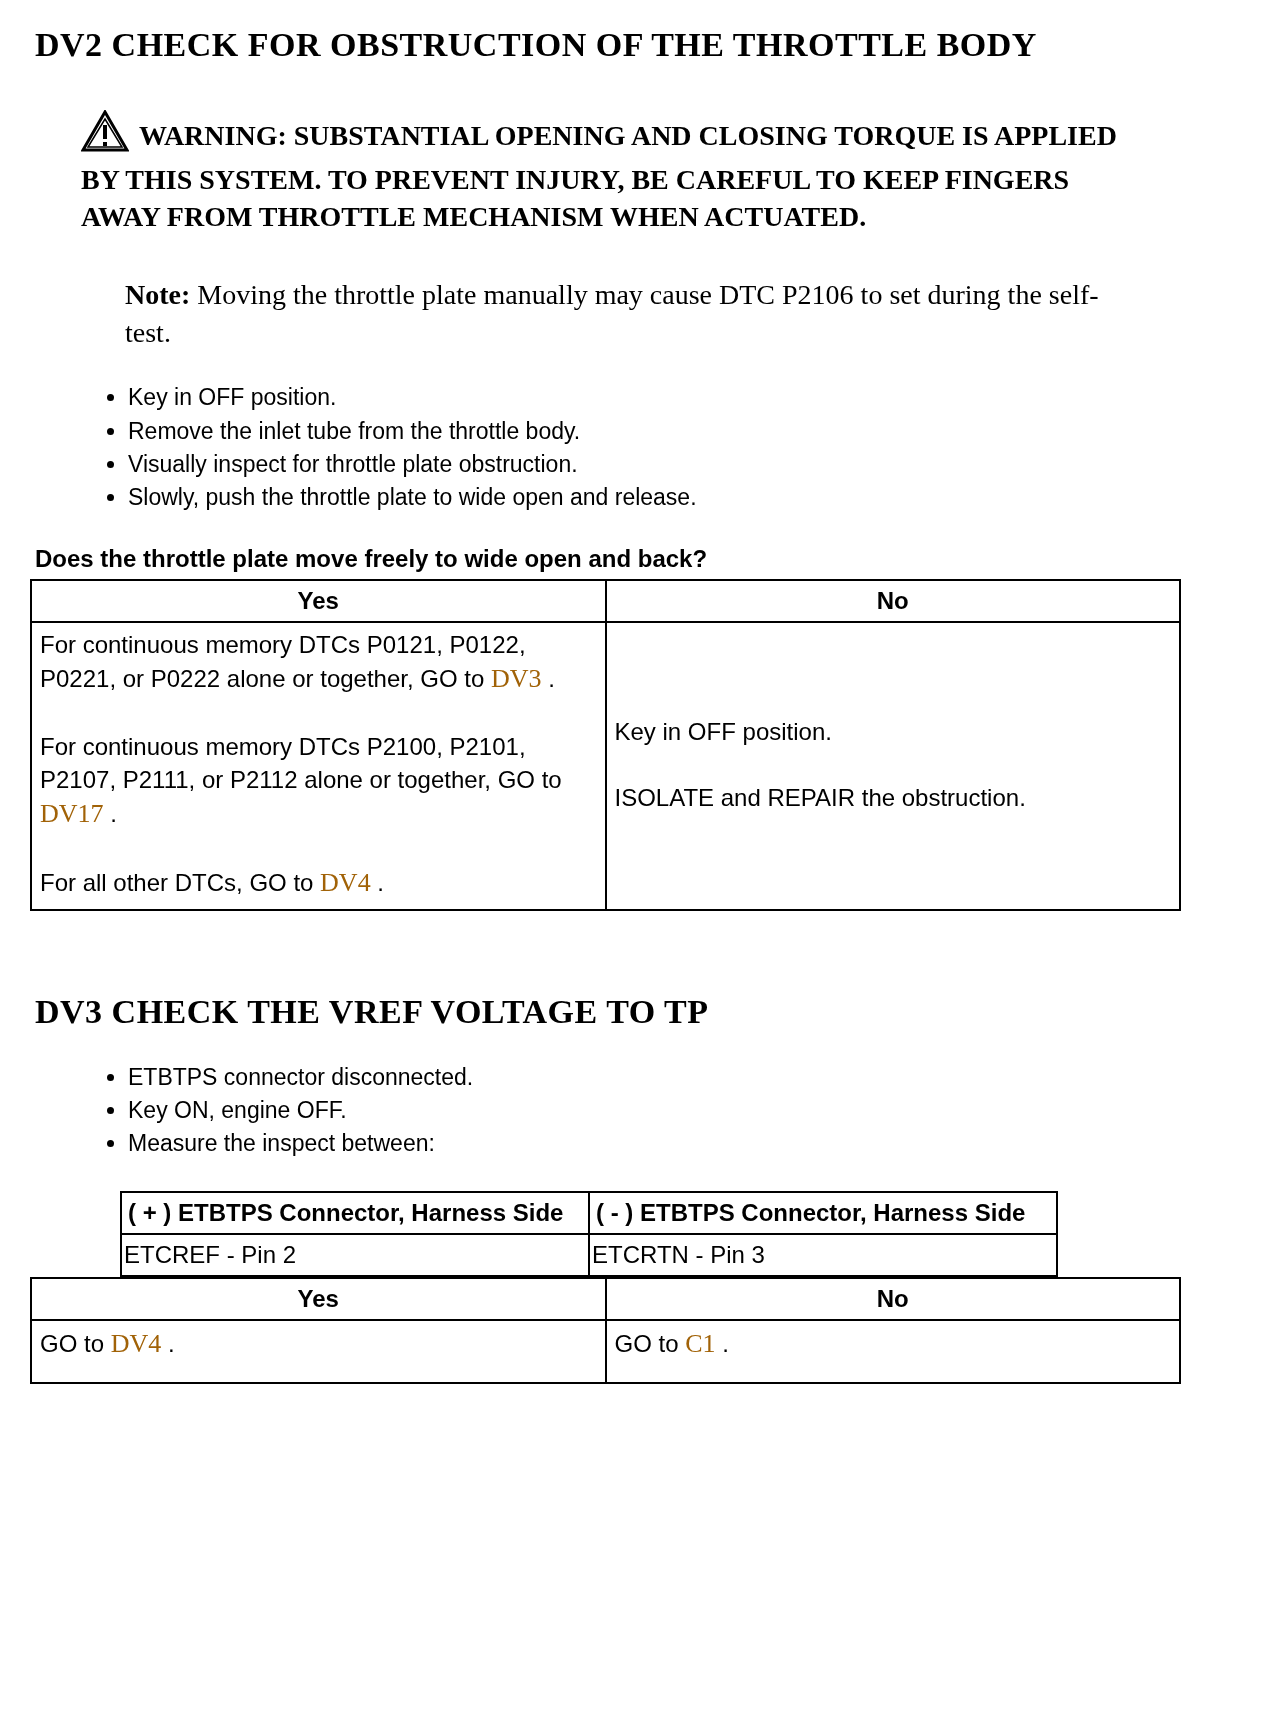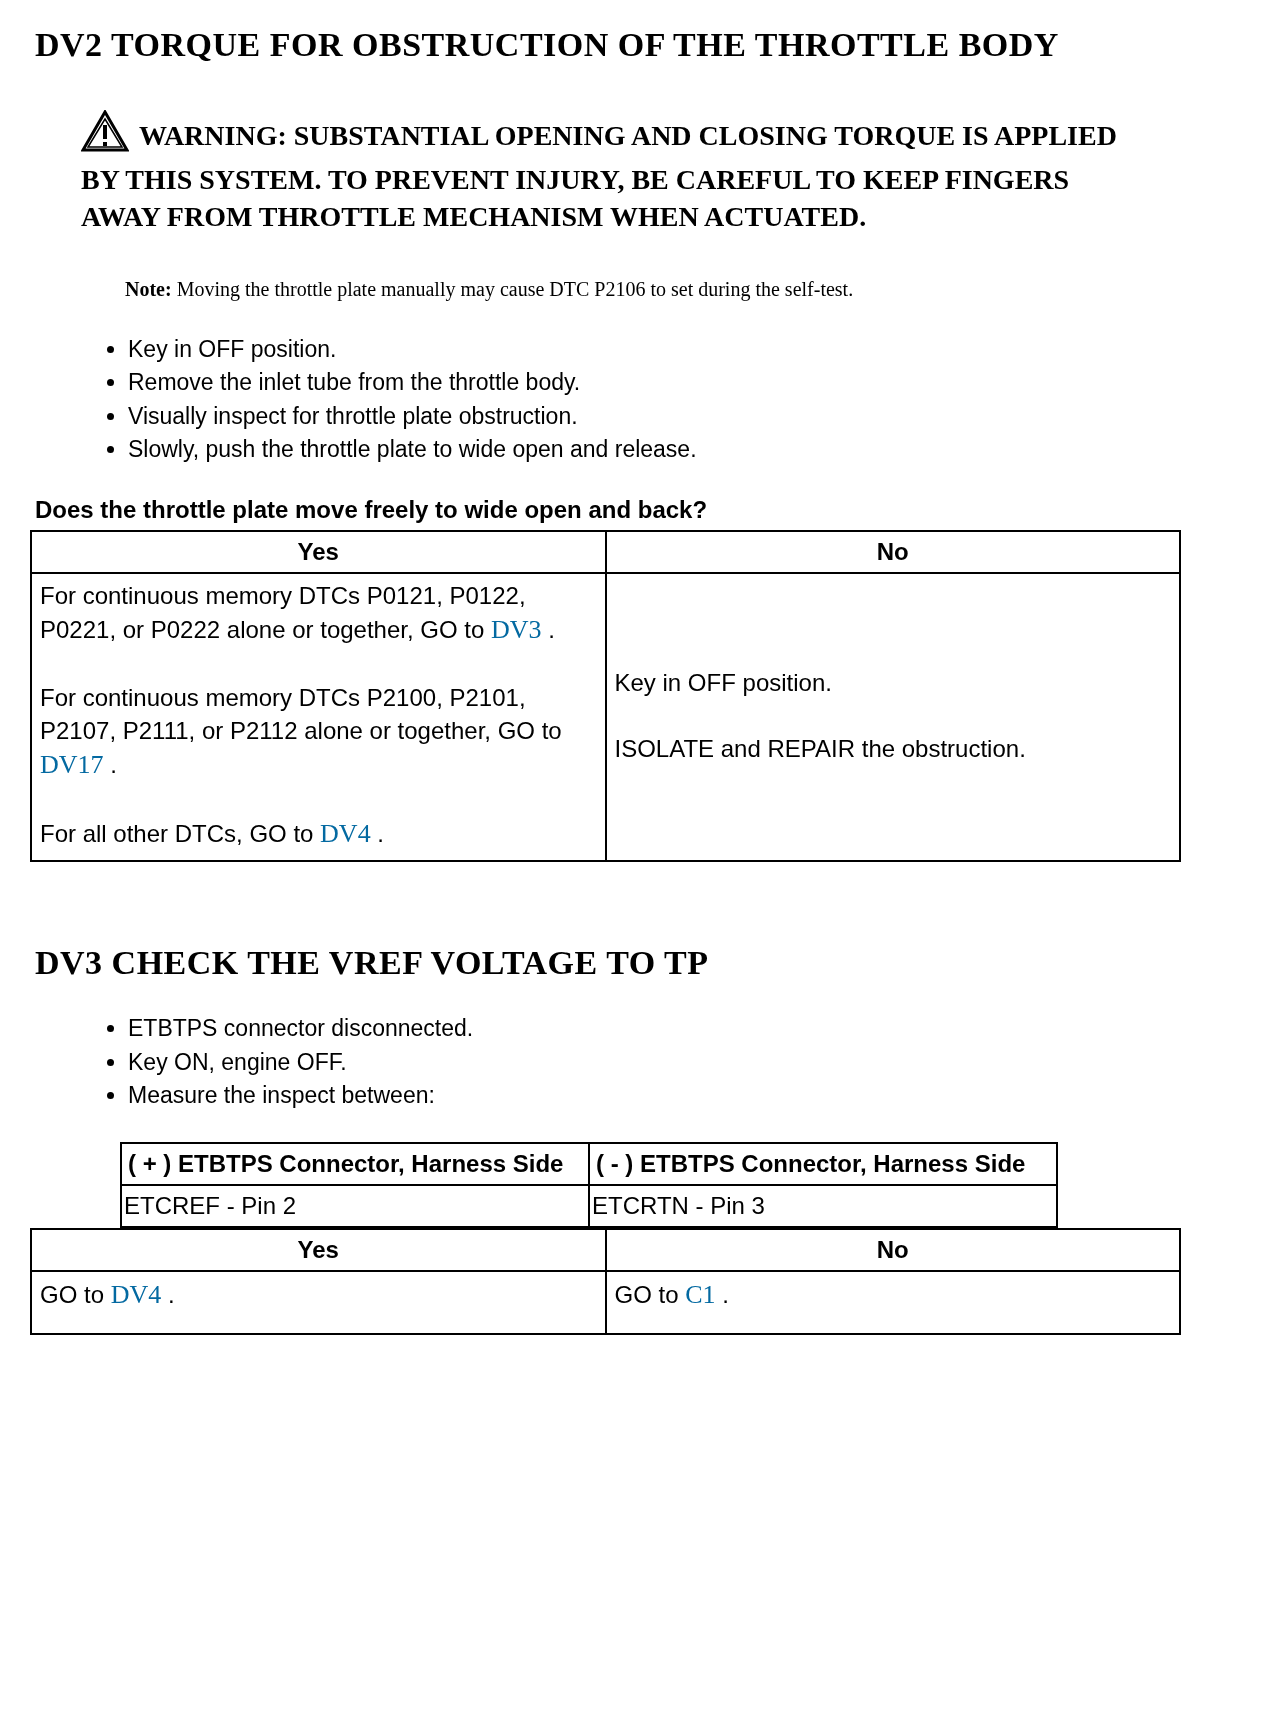--- a/index.html
+++ b/index.html
@@ -30,21 +30,21 @@
     line-height: 1.32;
   }
   .warn-icon {
     display: inline-block;
     vertical-align: -7px;
     margin-right: 10px;
   }
   .note-block {
     margin: 40px 95px 0 95px;
     font-family: "Liberation Serif", serif;
-    font-size: 20px;
+    font-size: 28px;
     line-height: 1.35;
   }
   .note-label { font-weight: bold; }
   ul.bullets {
     margin: 30px 0 0 80px;
     padding-left: 18px;
     font-size: 23px;
     line-height: 1.45;
   }
   ul.bullets li { margin: 0; padding-left: 0; }
@@ -72,21 +72,21 @@
   table.result td {
     padding: 5px 8px 8px 8px;
   }
   td.cell-top { vertical-align: top; }
   td.cell-mid { vertical-align: middle; }
   td.cell-top p, td.cell-mid p { margin: 0 0 33px 0; line-height: 1.38; }
   td.cell-top p:last-child, td.cell-mid p:last-child { margin-bottom: 0; }
   .goto-link {
     font-family: "Liberation Serif", serif;
     font-size: 26px;
-    color: #0369a1;
+    color: #a16207;
     text-decoration: none;
   }
   .dv3-title { margin-top: 82px; }
   table.measure {
     width: 938px;
     margin: 30px 0 0 90px;
     border-radius: 7px;
   }
   table.measure th {
     text-align: left;
@@ -96,21 +96,21 @@
     padding: 6px 2px;
   }
   .q2 { margin-top: 96px; }
   table.final td { height: 48px; vertical-align: top; }
 </style>
 </head>
 <body>
 
 <div class="page">
 
-  <h1 class="sec-title">DV2 TORQUE FOR OBSTRUCTION OF THE THROTTLE BODY</h1>
+  <h1 class="sec-title">DV2 CHECK FOR OBSTRUCTION OF THE THROTTLE BODY</h1>
 
   <div class="warning-block">
     <span class="warn-icon"><svg width="48" height="42" viewBox="0 0 48 42" aria-hidden="true">
       <polygon points="24,2 46,40 2,40" fill="none" stroke="#000" stroke-width="3"></polygon>
       <polygon points="24,9 41,37 7,37" fill="none" stroke="#000" stroke-width="1.5"></polygon>
       <rect x="22" y="15" width="4" height="14" fill="#000"></rect>
       <rect x="22" y="32" width="4" height="4" fill="#000"></rect>
     </svg></span><span>WARNING: SUBSTANTIAL OPENING AND CLOSING TORQUE IS APPLIED BY THIS SYSTEM. TO PREVENT INJURY, BE CAREFUL TO KEEP FINGERS AWAY FROM THROTTLE MECHANISM WHEN ACTUATED.</span>
   </div>
 

